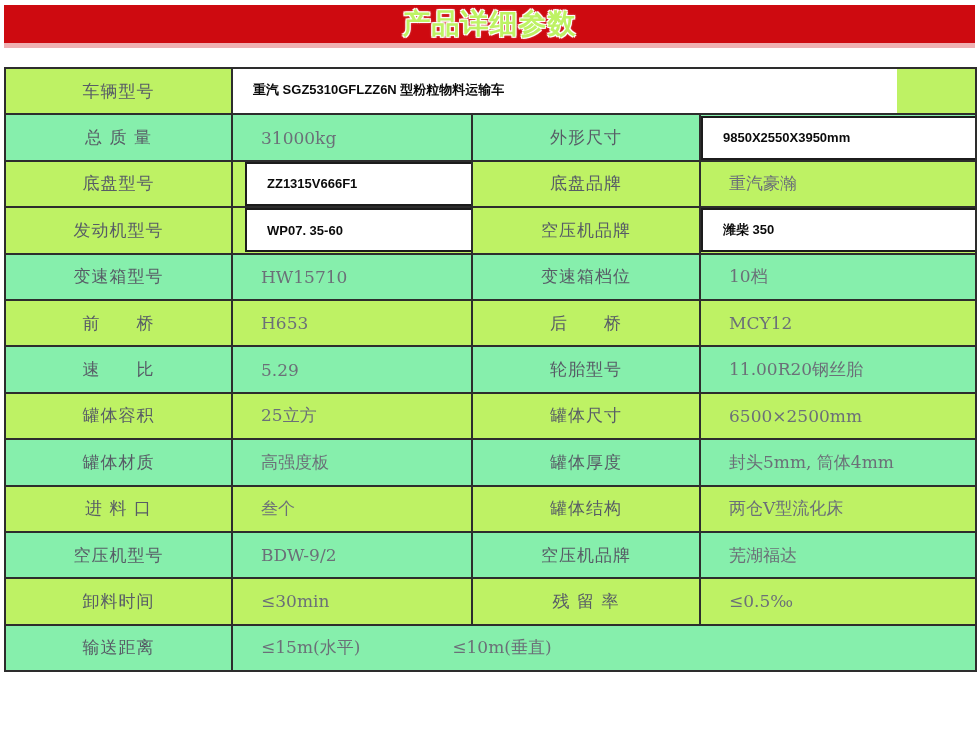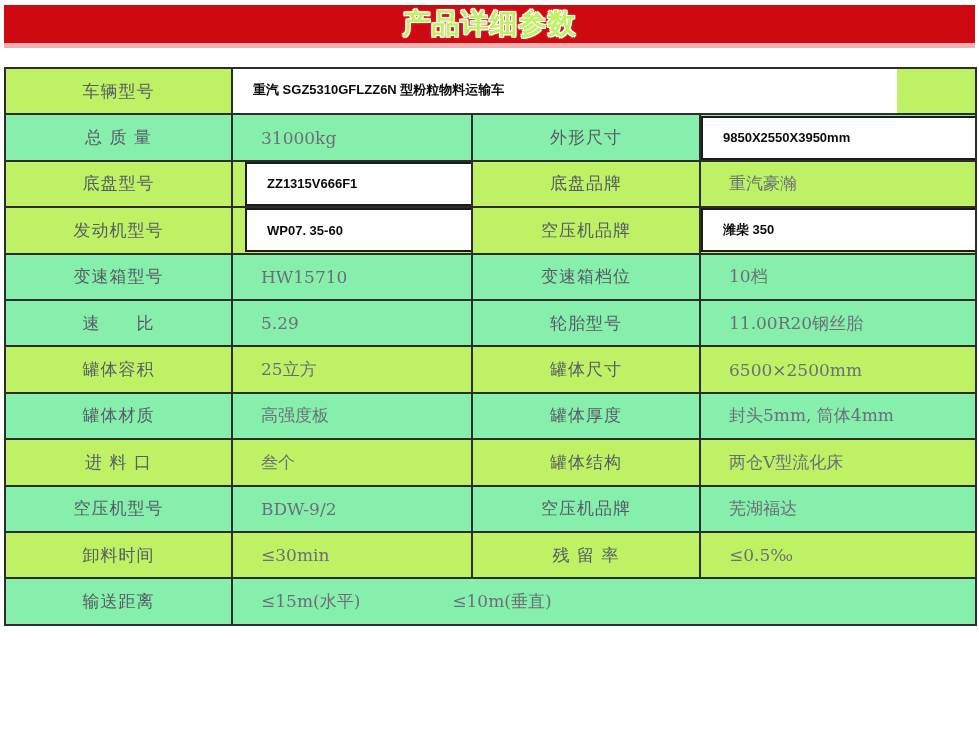--- a/index.html
+++ b/index.html
@@ -110,20 +110,26 @@
       </td>
     </tr>
 
     <tr class="stripe-b">
       <td class="lab">变速箱型号</td>
       <td class="val"><span class="vtxt">HW15710</span></td>
       <td class="lab">变速箱档位</td>
       <td class="val"><span class="vtxt">10档</span></td>
     </tr>
 
+    <tr class="stripe-a">
+      <td class="lab">前　　桥</td>
+      <td class="val"><span class="vtxt">H653</span></td>
+      <td class="lab">后　　桥</td>
+      <td class="val"><span class="vtxt">MCY12</span></td>
+    </tr>
 
     <tr class="stripe-b">
       <td class="lab">速　　比</td>
       <td class="val"><span class="vtxt">5.29</span></td>
       <td class="lab">轮胎型号</td>
       <td class="val"><span class="vtxt">11.00R20钢丝胎</span></td>
     </tr>
 
     <tr class="stripe-a">
       <td class="lab">罐体容积</td>

